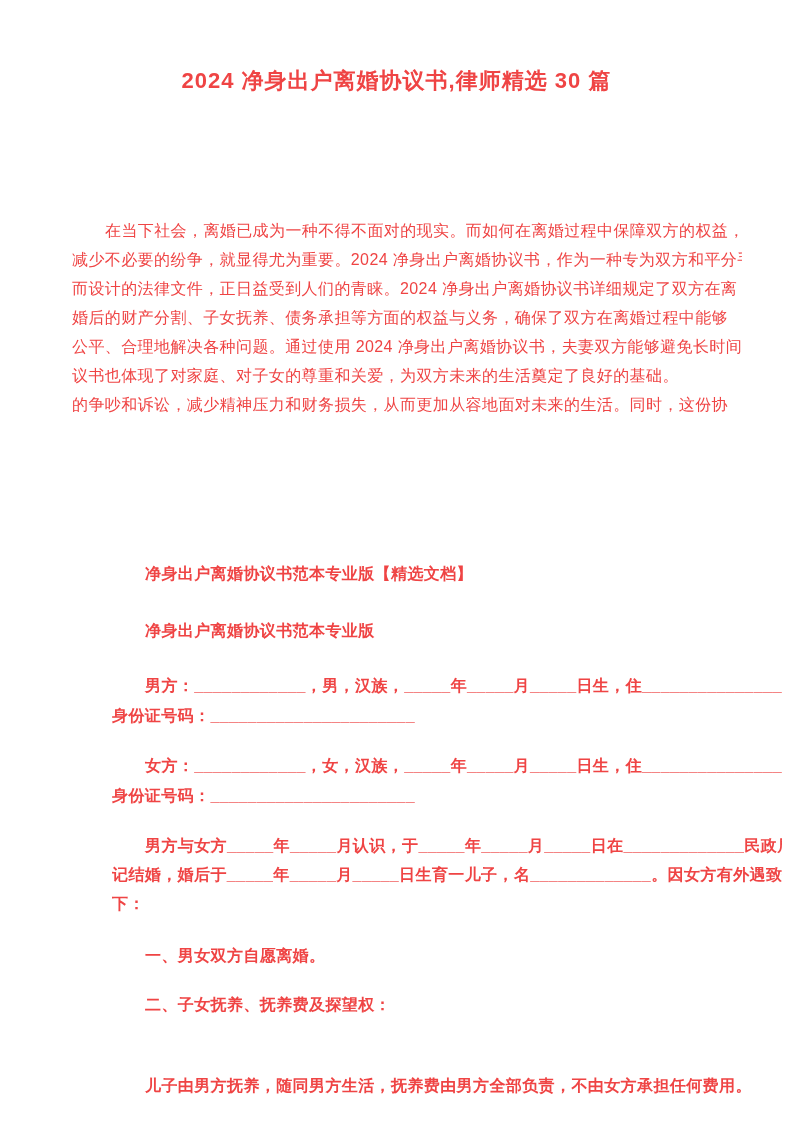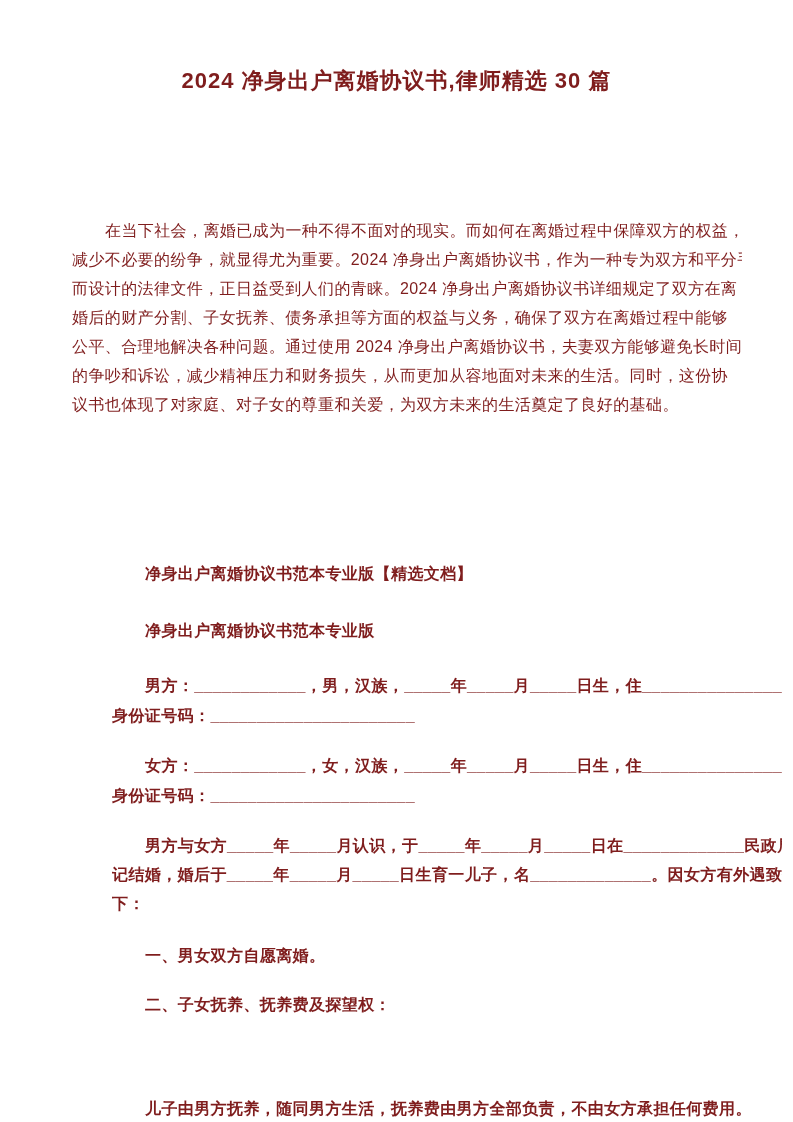--- a/index.html
+++ b/index.html
@@ -7,21 +7,21 @@
     padding: 0;
     background: #ffffff;
   }
   .page {
     position: relative;
     width: 793px;
     height: 1122px;
     background: #ffffff;
     overflow: hidden;
     font-family: "Liberation Sans", sans-serif;
-    color: #7f1d1d;
+    color: #ef4444;
   }
   .doc-title {
     position: absolute;
     top: 66px;
     left: 0;
     right: 0;
     text-align: center;
     font-size: 22px;
     font-weight: 700;
     letter-spacing: 1px;
@@ -44,37 +44,37 @@
   .regular { font-weight: 400; letter-spacing: 0.4px; }
   .bold    { font-weight: 700; letter-spacing: 0.4px; margin-left: 40px; }
   .intro-block    { top: 216px; }
   .heading-1      { top: 559px; }
   .heading-2      { top: 616px; }
   .male-block     { top: 671px; line-height: 30px; }
   .female-block   { top: 751px; line-height: 30px; }
   .marriage-block { top: 831px; }
   .clause-1       { top: 941px; }
   .clause-2       { top: 990px; }
-  .clause-3       { top: 1094px; }
+  .clause-3       { top: 1071px; }
 </style>
 </head>
 <body>
 
 <div class="page">
 
   <div class="doc-title">2024 净身出户离婚协议书,律师精选 30 篇</div>
 
   <div class="para regular intro-block">
     <div class="line ind">在当下社会，离婚已成为一种不得不面对的现实。而如何在离婚过程中保障双方的权益，</div>
     <div class="line">减少不必要的纷争，就显得尤为重要。2024 净身出户离婚协议书，作为一种专为双方和平分手</div>
     <div class="line">而设计的法律文件，正日益受到人们的青睐。2024 净身出户离婚协议书详细规定了双方在离</div>
     <div class="line">婚后的财产分割、子女抚养、债务承担等方面的权益与义务，确保了双方在离婚过程中能够</div>
     <div class="line">公平、合理地解决各种问题。通过使用 2024 净身出户离婚协议书，夫妻双方能够避免长时间</div>
+    <div class="line">议书也体现了对家庭、对子女的尊重和关爱，为双方未来的生活奠定了良好的基础。</div>
     <div class="line">的争吵和诉讼，减少精神压力和财务损失，从而更加从容地面对未来的生活。同时，这份协</div>
-    <div class="line">议书也体现了对家庭、对子女的尊重和关爱，为双方未来的生活奠定了良好的基础。</div>
   </div>
 
   <div class="para bold heading-1">
     <div class="line ind">净身出户离婚协议书范本专业版【精选文档】</div>
   </div>
 
   <div class="para bold heading-2">
     <div class="line ind">净身出户离婚协议书范本专业版</div>
   </div>
 

